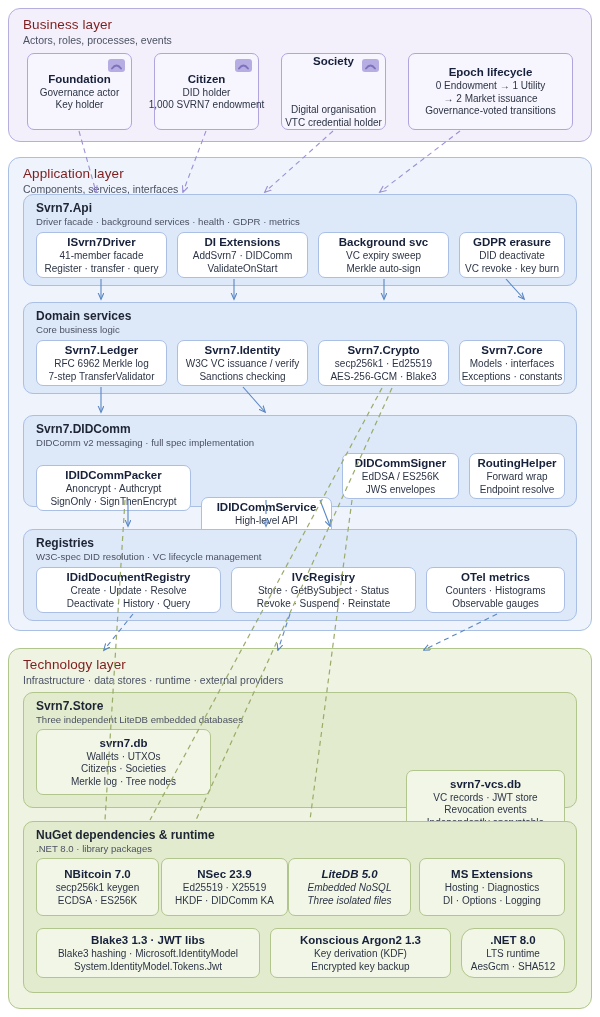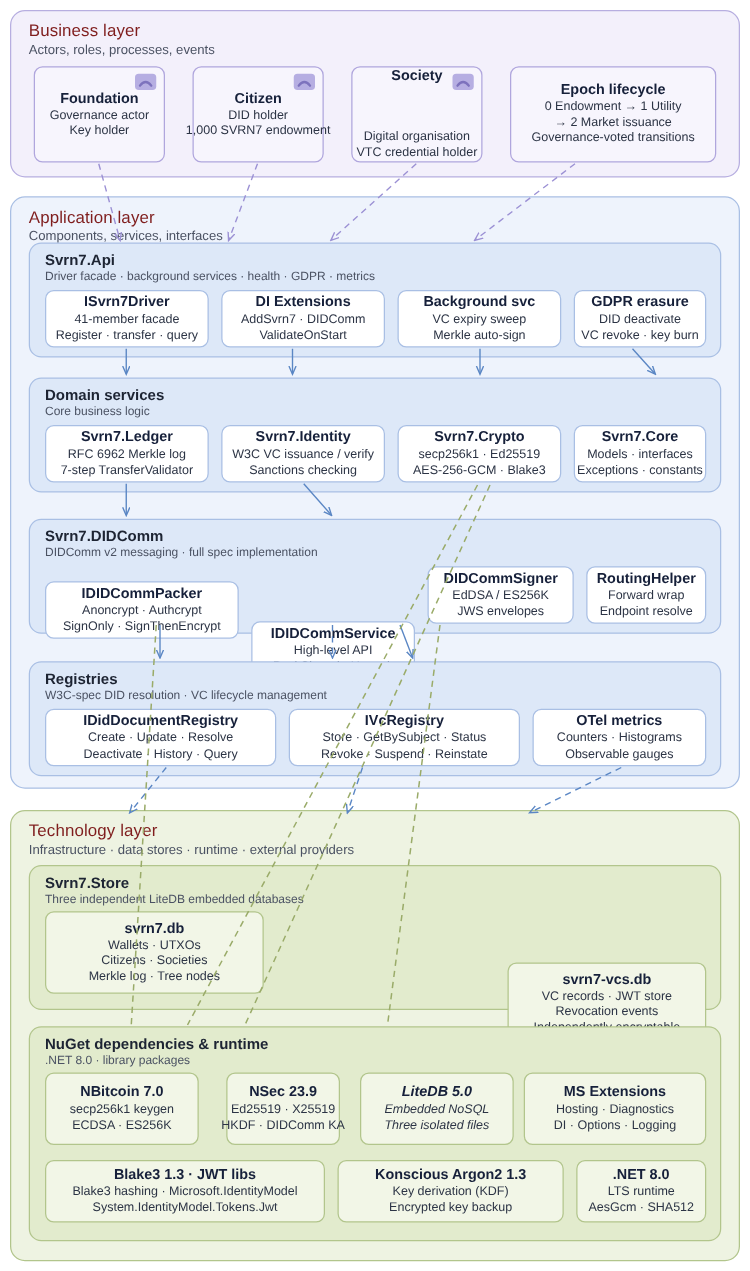--- a/index.html
+++ b/index.html
@@ -280,21 +280,21 @@
     <div class="group-title">NuGet dependencies &amp; runtime</div>
     <div class="group-sub">.NET 8.0 · library packages</div>
   </div>
   <div class="card card-tech" style="left:36px;top:858px;width:123px;height:58px;">
     <div class="card-title">NBitcoin 7.0</div>
     <div class="lines">
       <div class="card-line">secp256k1 keygen</div>
       <div class="card-line">ECDSA · ES256K</div>
     </div>
   </div>
-  <div class="card card-tech" style="left:181px;top:858px;width:91px;height:58px;">
+  <div class="card card-tech" style="left:161px;top:858px;width:127px;height:58px;">
     <div class="card-title">NSec 23.9</div>
     <div class="lines">
       <div class="card-line">Ed25519 · X25519</div>
       <div class="card-line">HKDF · DIDComm KA</div>
     </div>
   </div>
   <div class="card card-tech" style="left:288px;top:858px;width:123px;height:58px;font-style:italic;">
     <div class="card-title">LiteDB 5.0</div>
     <div class="lines">
       <div class="card-line">Embedded NoSQL</div>
@@ -315,21 +315,21 @@
       <div class="card-line">System.IdentityModel.Tokens.Jwt</div>
     </div>
   </div>
   <div class="card card-tech" style="left:270px;top:928px;width:181px;height:50px;">
     <div class="card-title">Konscious Argon2 1.3</div>
     <div class="lines">
       <div class="card-line">Key derivation (KDF)</div>
       <div class="card-line">Encrypted key backup</div>
     </div>
   </div>
-  <div class="card card-tech" style="left:461px;top:928px;width:104px;height:50px;">
+  <div class="card card-tech" style="left:461px;top:928px;width:104px;height:50px;border-radius:13px;">
     <div class="card-title">.NET 8.0</div>
     <div class="lines">
       <div class="card-line">LTS runtime</div>
       <div class="card-line">AesGcm · SHA512</div>
     </div>
   </div>
 
   <svg id="wires" viewBox="0 0 600 1017">
     <defs>
       <marker id="ap" markerWidth="7" markerHeight="7" refX="5.6" refY="3" orient="auto">

